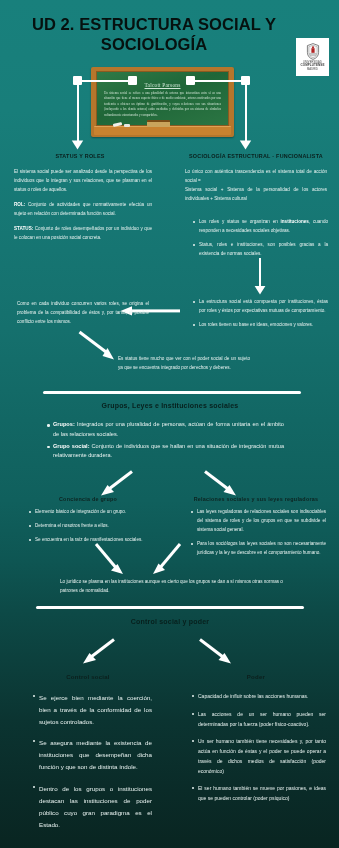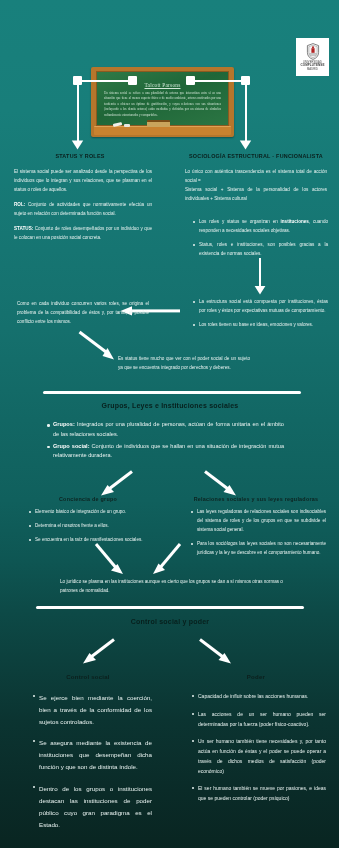--- a/index.html
+++ b/index.html
@@ -104,20 +104,21 @@
   ul.bl.big li{margin-bottom:2px;}
   ul.bl.big li:before{top:4px;width:2.6px;height:2.6px;}
 
   .center-note{position:absolute;font-size:4.6px;line-height:1.95;text-align:justify;color:#e9f3f1;}
 </style>
 </head>
 <body>
 
 <div class="page">
 
+  <div class="title">UD 2. ESTRUCTURA SOCIAL Y SOCIOLOGÍA</div>
 
   <div class="logo">
     <div class="crest">
       <svg width="14" height="17" viewBox="0 0 14 17">
         <path d="M7 0.6 L12.6 2.6 L12.6 9.4 C12.6 13.2 10 15.4 7 16.4 C4 15.4 1.4 13.2 1.4 9.4 L1.4 2.6 Z" fill="#ffffff" stroke="#4a4a4a" stroke-width="0.7"></path>
         <path d="M7 2.2 L11.2 3.6 L11.2 9.3 C11.2 12.3 9.2 14.1 7 14.9 C4.8 14.1 2.8 12.3 2.8 9.3 L2.8 3.6 Z" fill="#f2f2f2" stroke="#6a6a6a" stroke-width="0.4"></path>
         <rect x="5.4" y="5.2" width="3.2" height="4.6" fill="#b22222"></rect>
         <circle cx="7" cy="4.2" r="1.05" fill="#b22222"></circle>
         <rect x="3.4" y="10.6" width="7.2" height="0.7" fill="#7a7a7a"></rect>
         <rect x="3.9" y="11.9" width="6.2" height="0.6" fill="#9a9a9a"></rect>

